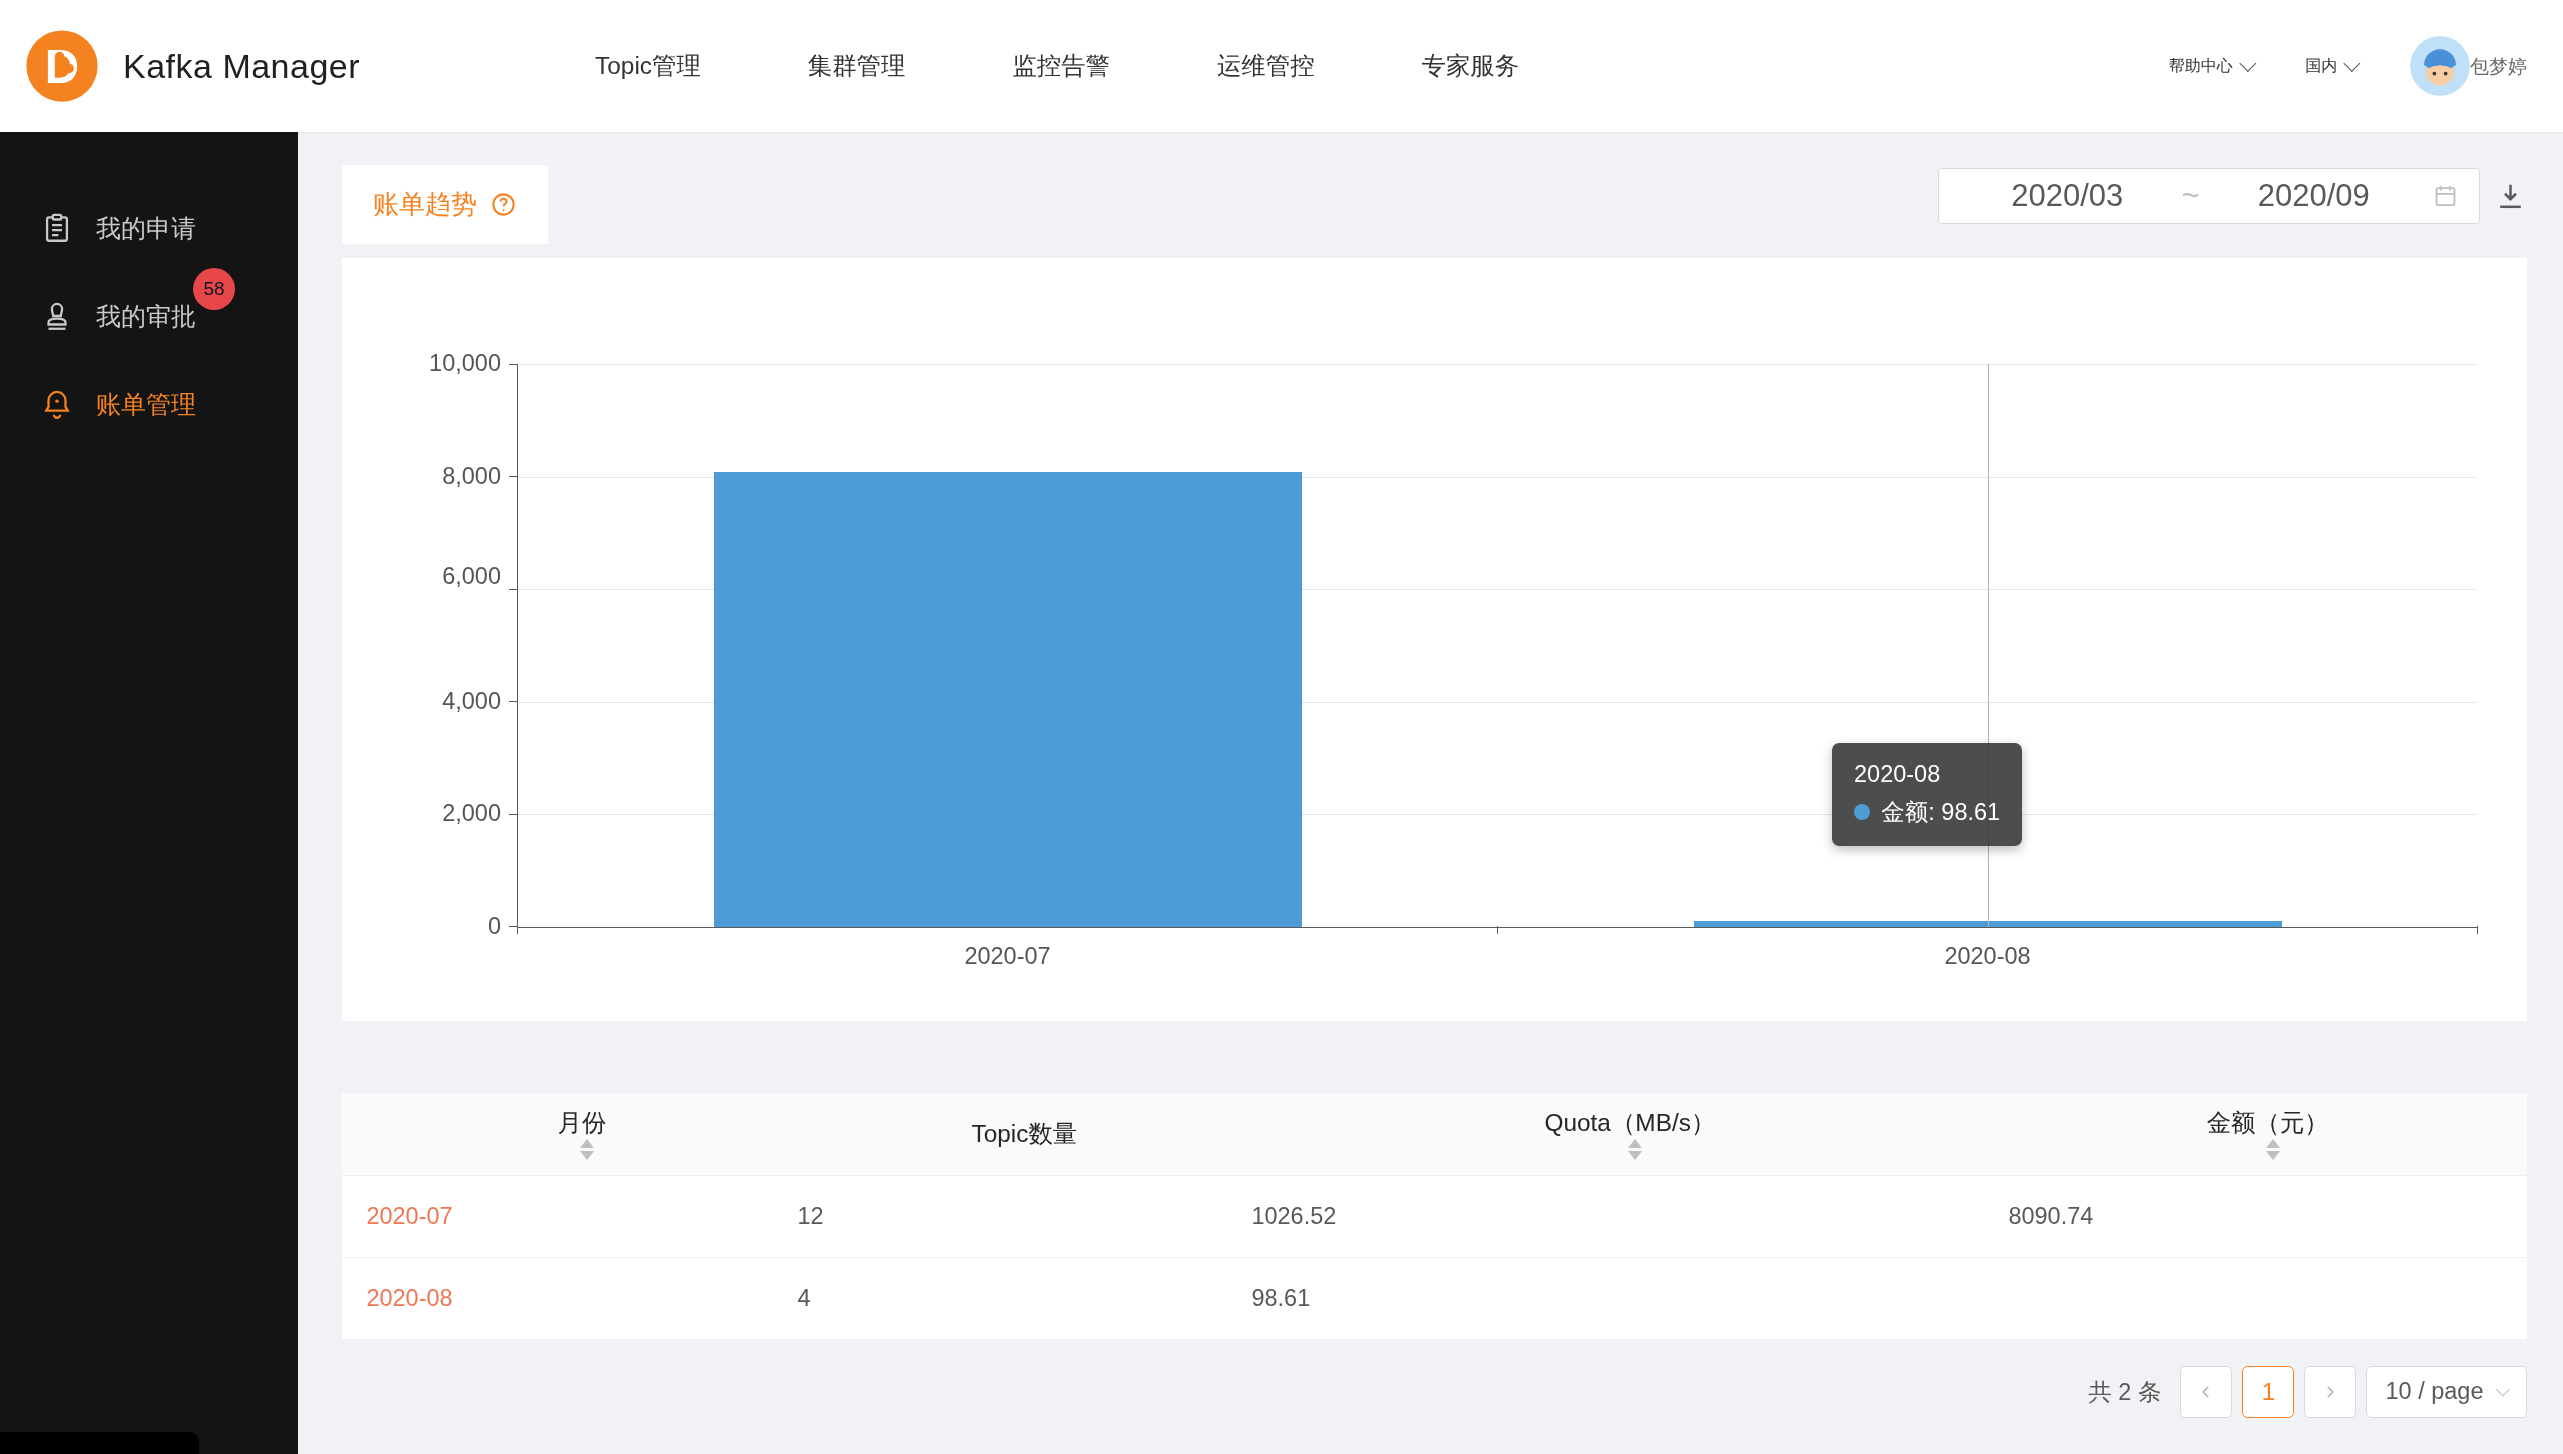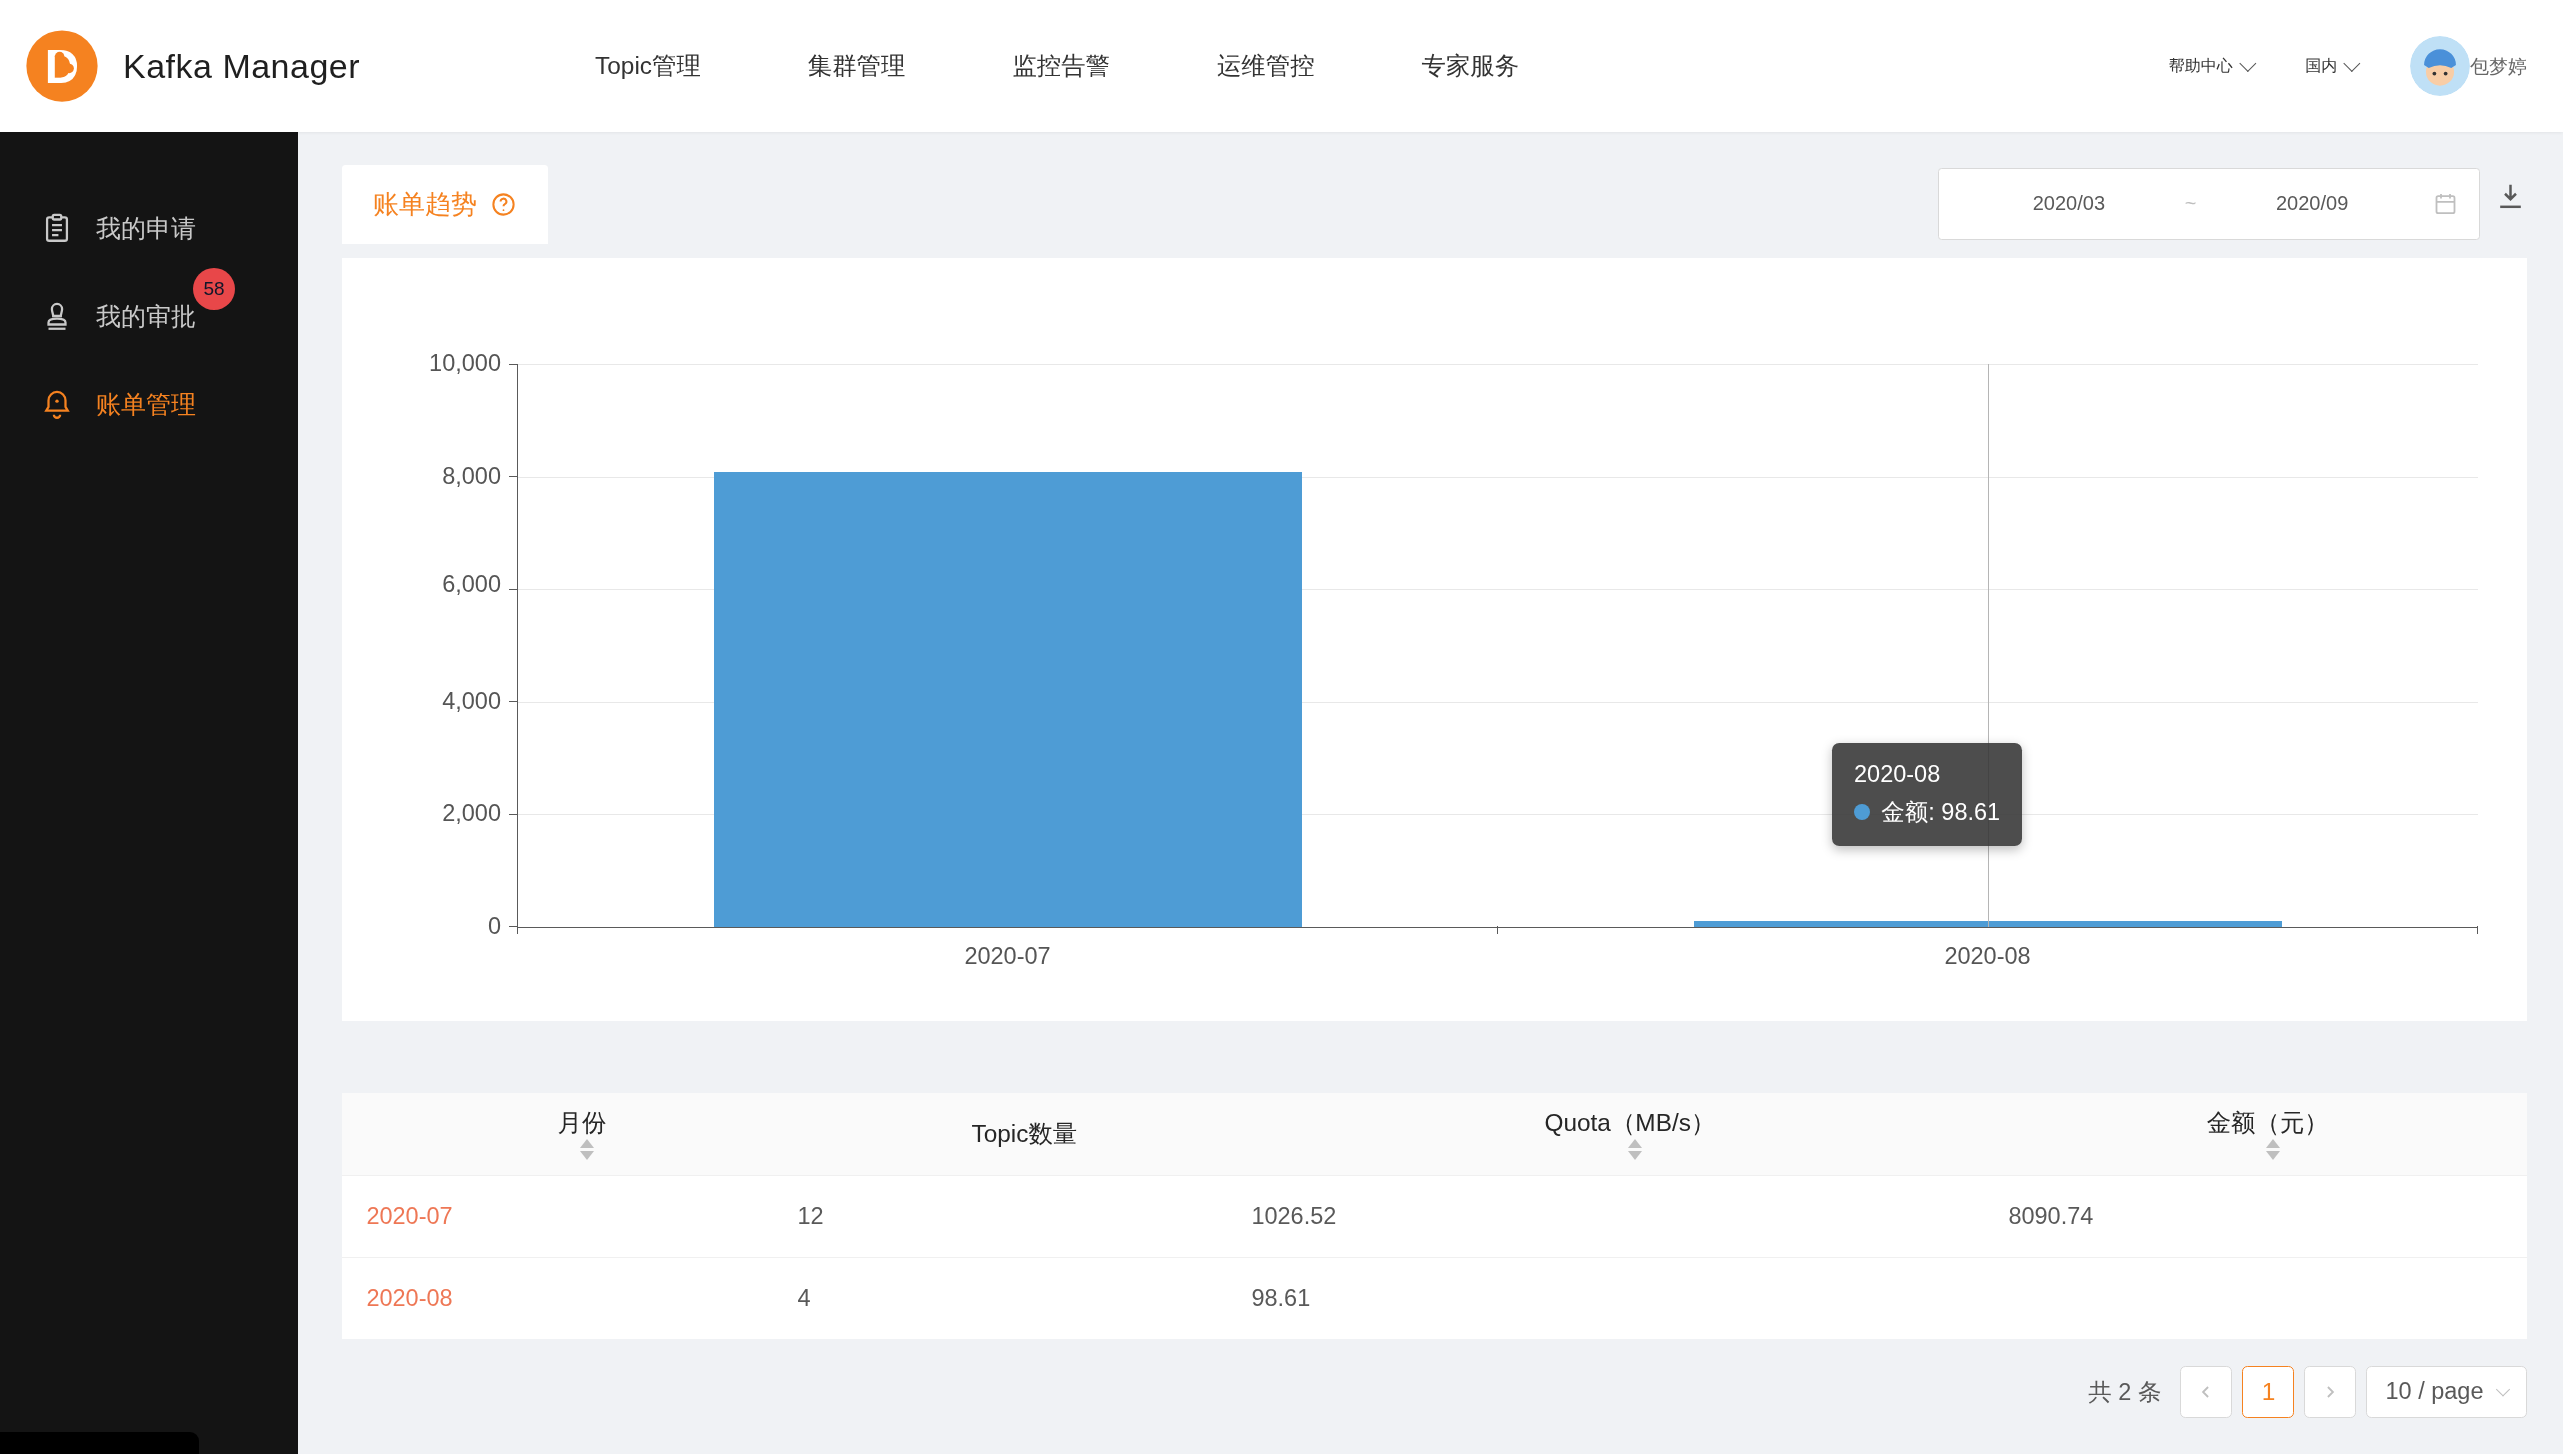--- a/index.html
+++ b/index.html
@@ -36,22 +36,22 @@
                    border-radius:0 9px 0 0; cursor:pointer; }
 
   .main { flex:1; padding:0 36px 0 44px; background:#f0f2f5; overflow:hidden; }
 
   
   .toolbar { margin-top:33px; height:79px; display:flex; align-items:flex-start; }
   .tab { background:#fff; height:79px; padding:0 31px; display:flex; align-items:center; gap:12.6px;
          color:var(--accent); font-size:26px; cursor:pointer; border-radius:3.6px 3.6px 0 0; }
   .q-icon { width:27px; height:27px; }
   .toolbar .spacer { flex:1; }
-  .range-picker { width:542px; height:72px; margin-top:2.7px; border:0.9px solid #d9d9d9; border-radius:3.6px;
-                  background:#fff; display:flex; align-items:center; padding:0 20px; font-size:20px;
+  .range-picker { width:542px; height:56px; margin-top:2.7px; border:0.9px solid #d9d9d9; border-radius:3.6px;
+                  background:#fff; display:flex; align-items:center; padding:0 20px; font-size:31px;
                   color:#595959; cursor:pointer; }
   .range-picker .date { flex:1; text-align:center; }
   .range-picker .sep { color:#bfbfbf; padding:0 5.4px; }
   .cal-icon { width:27px; height:27px; margin-left:9px; flex:0 0 auto; }
   .download { width:33px; height:33px; margin:15.4px 0 0 14.5px; cursor:pointer; }
 
   
   .chart-card { margin-top:13.5px; height:763px; background:#fff; position:relative; }
   .plot { position:absolute; left:175px; top:106px; width:1961px; height:564px;
           border-left:0.9px solid #5a5a5a; border-bottom:0.9px solid #5a5a5a; }
@@ -215,21 +215,21 @@
           <div class="bar" style="left: 1176px; width: 588px; height: 5.5px;"></div>
           <div class="crosshair" style="left: 1470px;"></div>
         </div>
     <div class="ytick" style="top: 668px;"></div>
         <div class="ylabel" style="top: 654px;">0</div>
         <div class="ytick" style="top: 556px;"></div>
         <div class="ylabel" style="top: 541px;">2,000</div>
         <div class="ytick" style="top: 443px;"></div>
         <div class="ylabel" style="top: 429px;">4,000</div>
         <div class="ytick" style="top: 331px;"></div>
-        <div class="ylabel" style="top: 312px;">6,000</div>
+        <div class="ylabel" style="top: 304px;">6,000</div>
         <div class="ytick" style="top: 218px;"></div>
         <div class="ylabel" style="top: 204px;">8,000</div>
         <div class="ytick" style="top: 106px;"></div>
         <div class="ylabel" style="top: 91px;">10,000</div>
         <div class="xlabel" style="left: 566px;">2020-07</div>
         <div class="xlabel" style="left: 1546px;">2020-08</div>
         <div class="xtick" style="left: 175px; top: 668px;"></div>
         <div class="xtick" style="left: 1155px; top: 668px;"></div>
         <div class="xtick" style="left: 2135px; top: 668px;"></div>
       </div>

